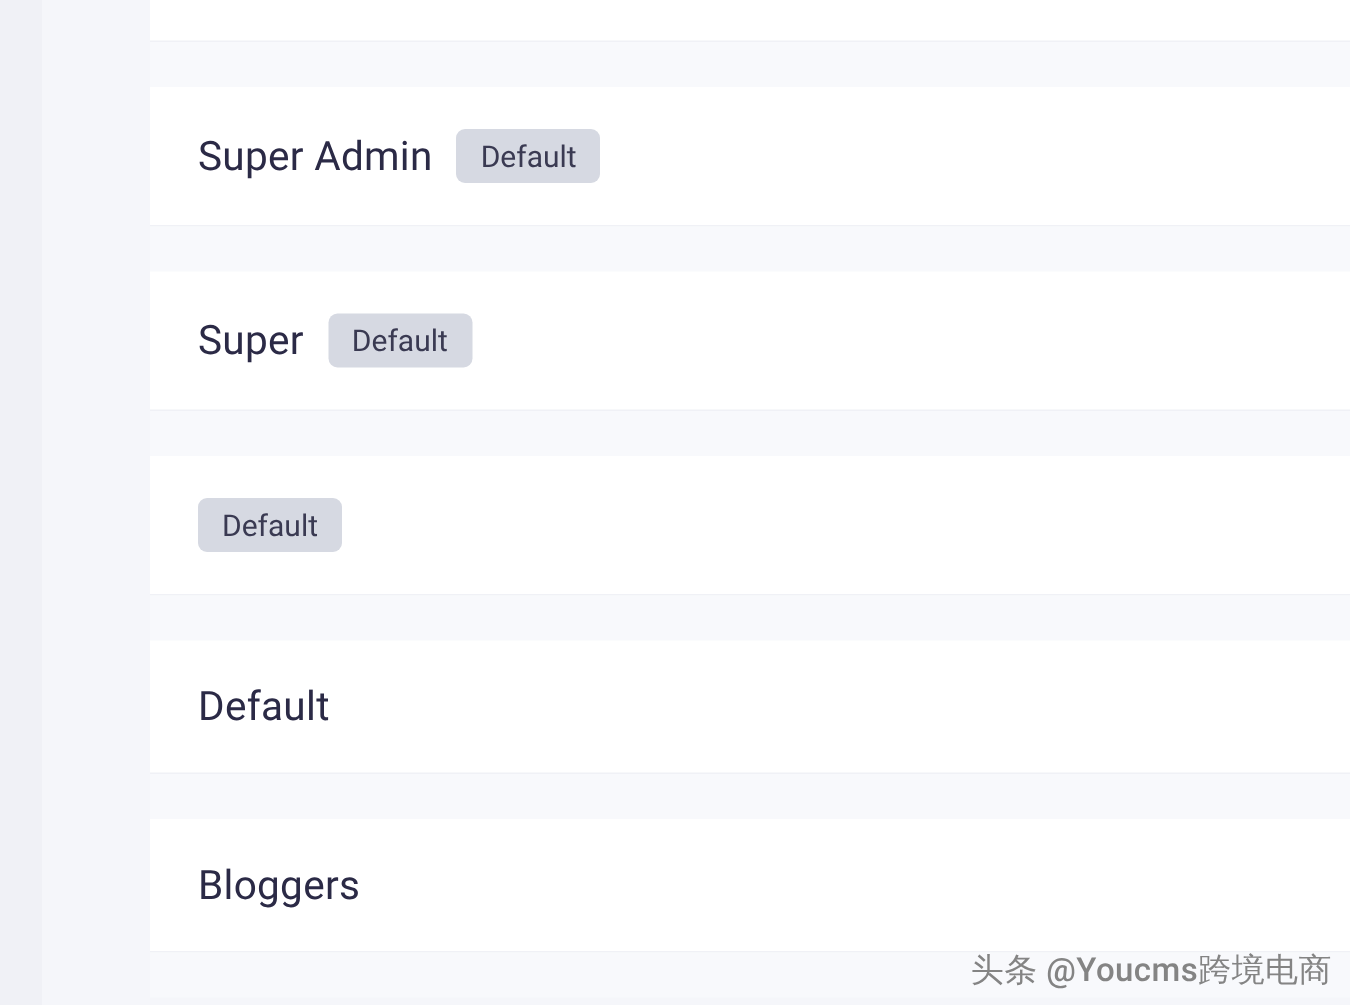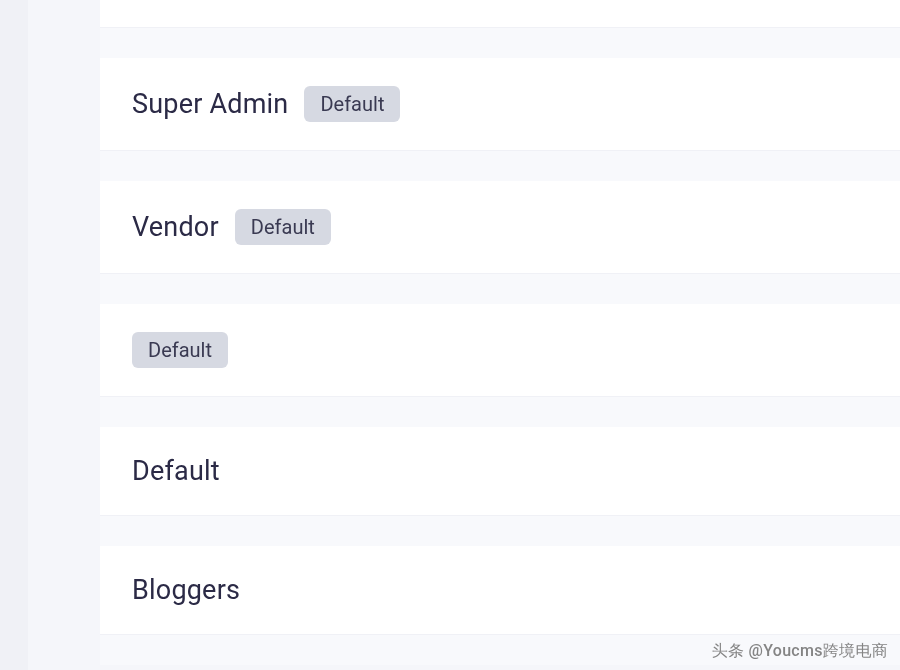--- a/index.html
+++ b/index.html
@@ -58,21 +58,21 @@
       color: #3a3a52;
       font-size: 20px;
       font-weight: 400;
       padding: 6px 16px;
       border-radius: 6px;
     }
     .watermark {
       position: absolute;
       right: 12px;
       bottom: 8px;
-      font-size: 16px;
+      font-size: 22px;
       color: #848484;
       font-weight: 500;
       letter-spacing: 0.3px;
     }
   </style>
 </head>
 <body>
 
 <div class="sidebar-strip"></div>
 
@@ -83,21 +83,21 @@
   <div class="row-spacer"></div>
 
   <div class="role-row">
     <span class="role-name">Super Admin</span>
     <span class="badge">Default</span>
   </div>
 
   <div class="row-spacer"></div>
 
   <div class="role-row">
-    <span class="role-name">Vendor</span>
+    <span class="role-name">Super</span>
     <span class="badge">Default</span>
   </div>
 
   <div class="row-spacer"></div>
 
   <div class="role-row">
     <span class="badge">Default</span>
   </div>
 
   <div class="row-spacer"></div>

